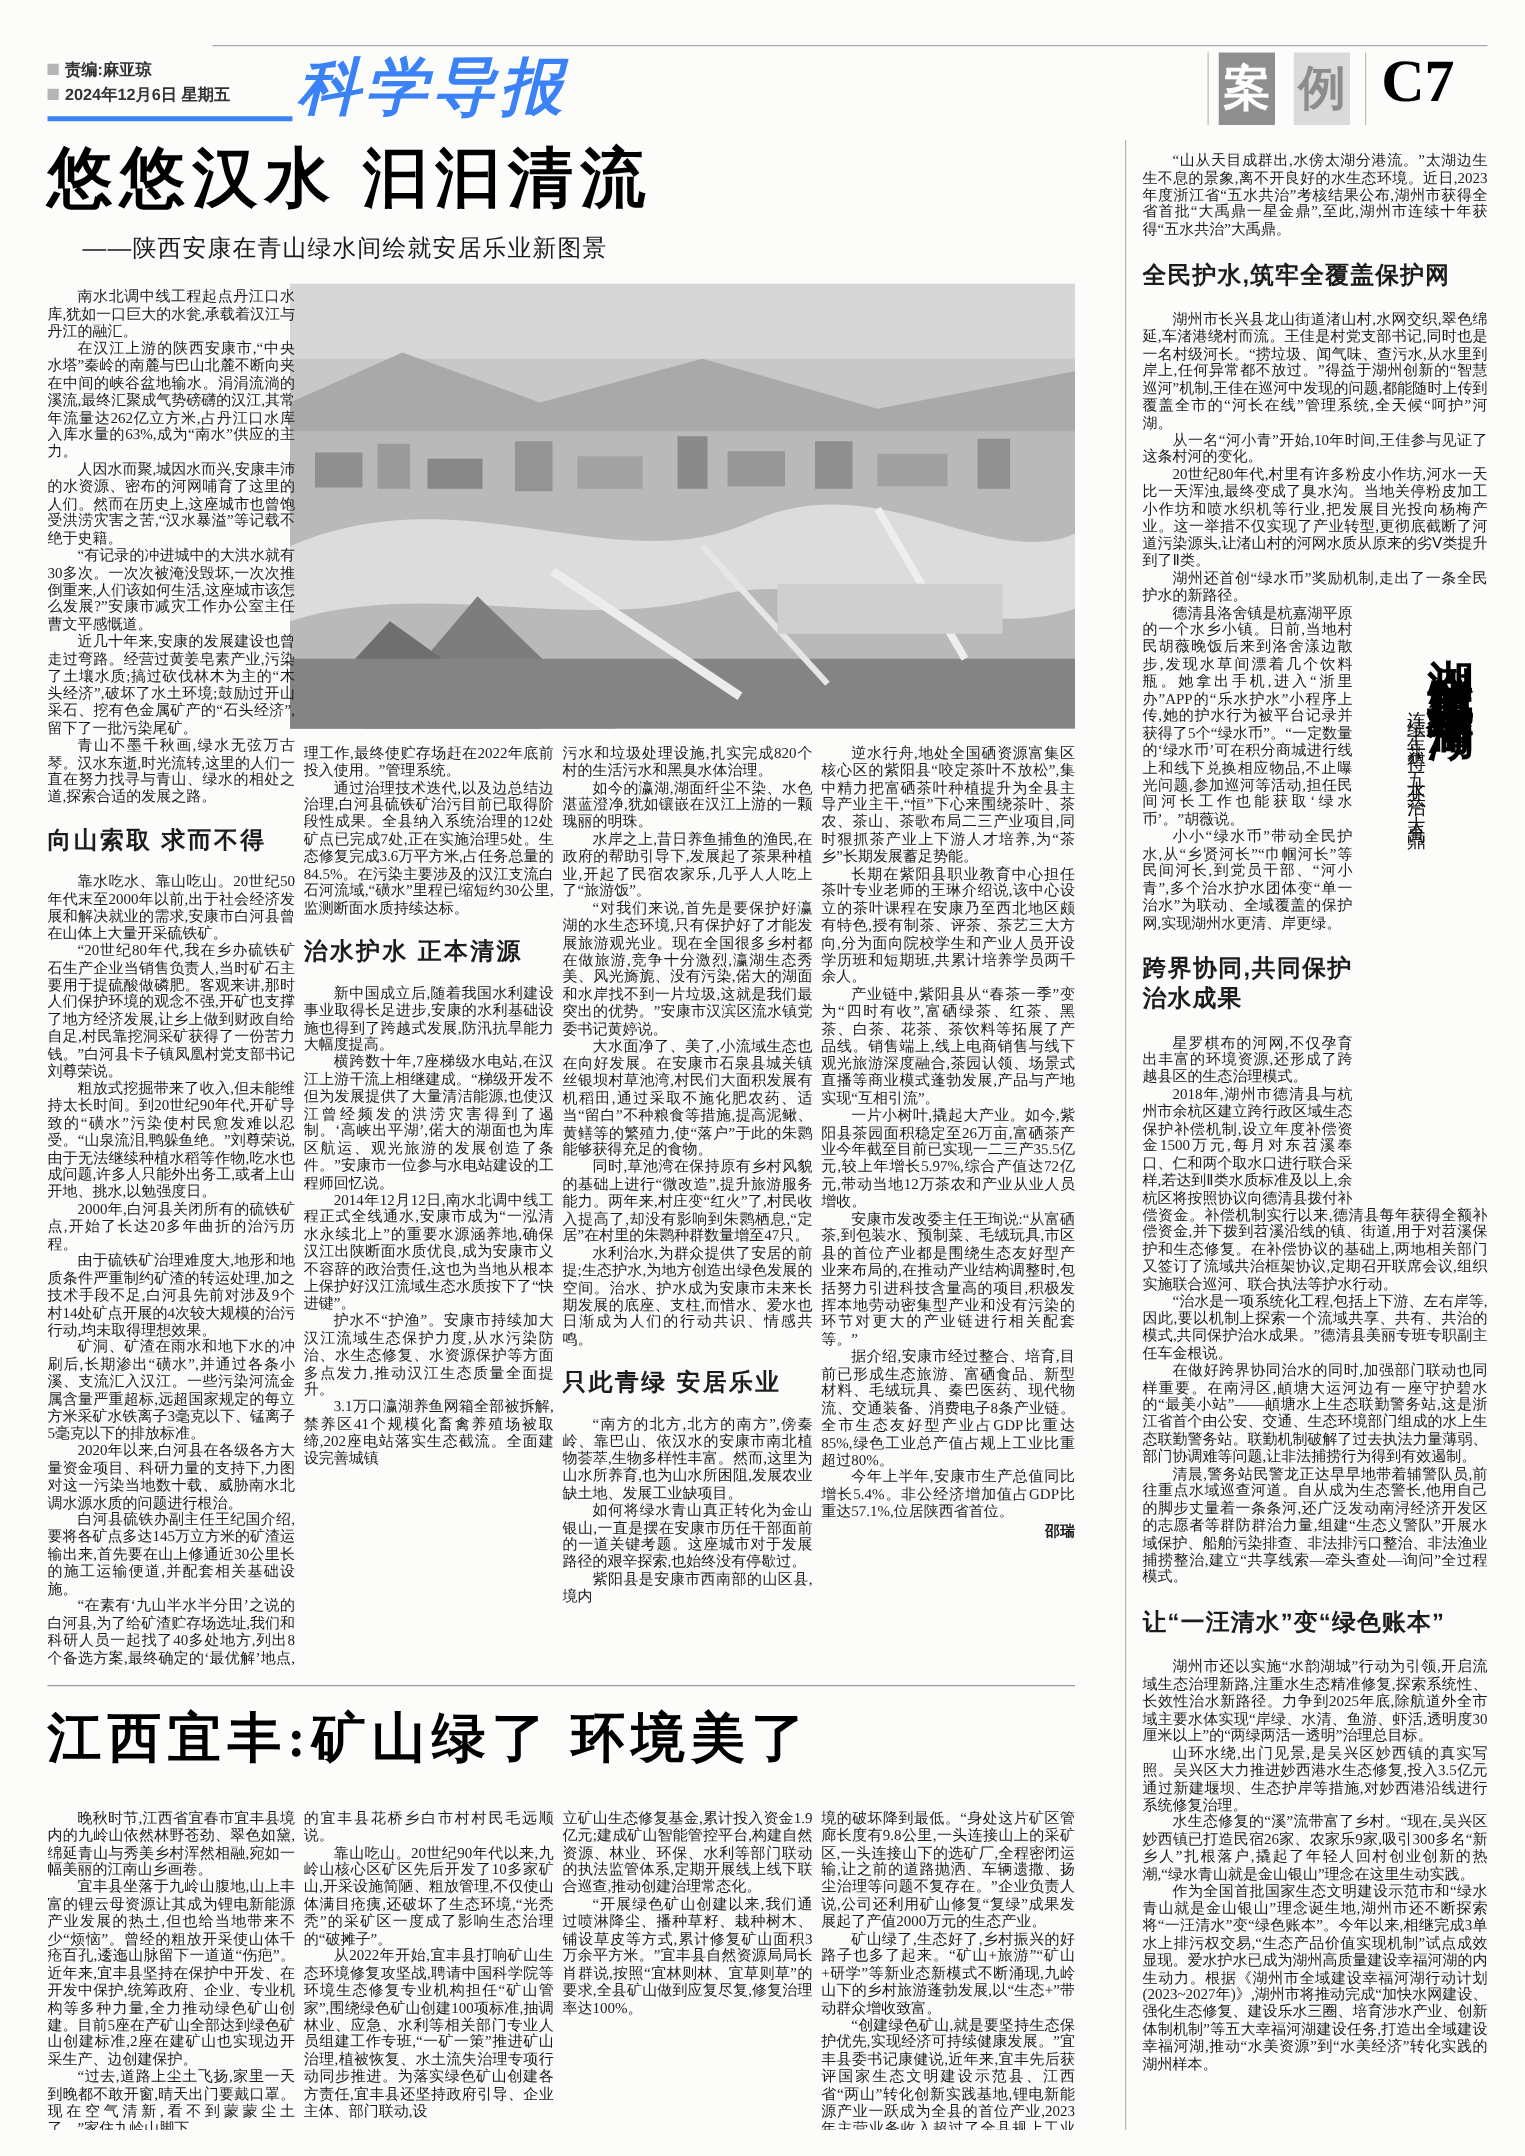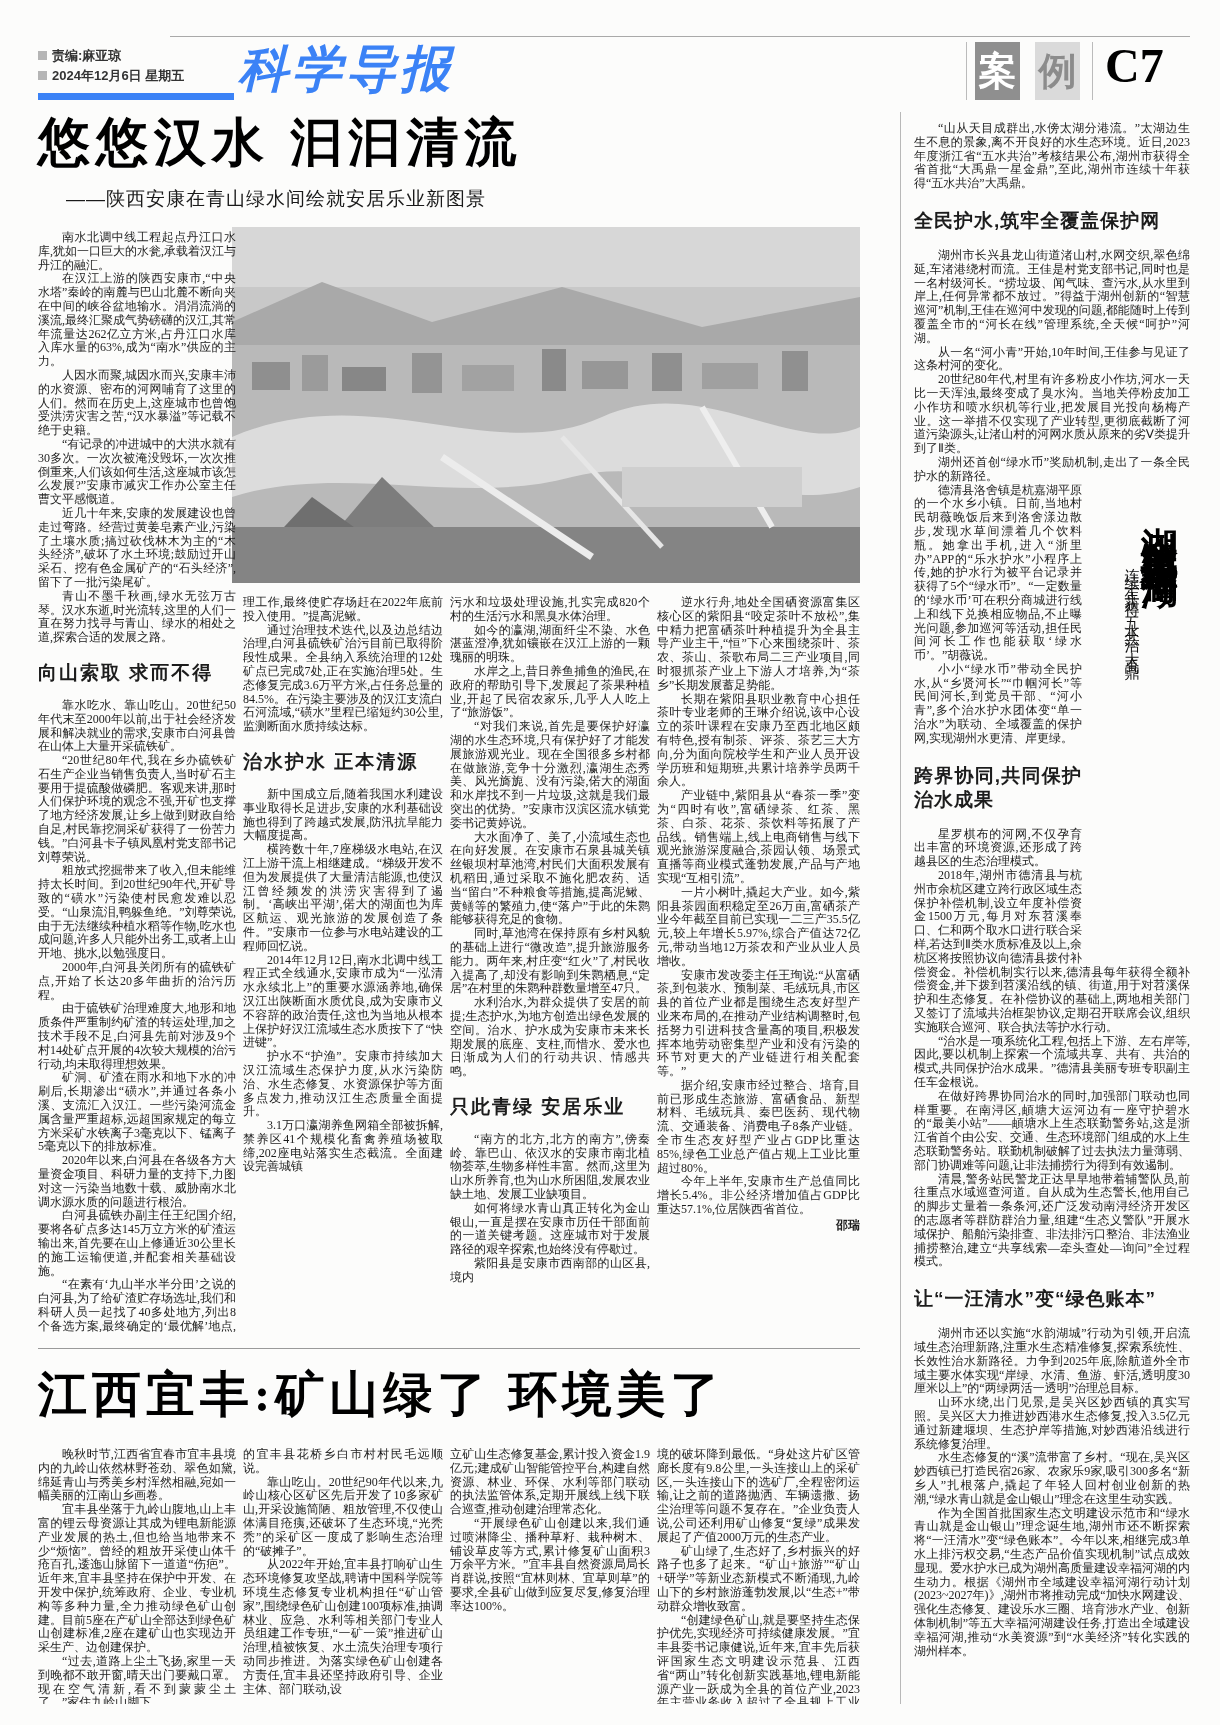--- a/index.html
+++ b/index.html
@@ -1,20 +1,20 @@
 <!DOCTYPE html>
 <html><head>
 <meta charset="utf-8">
 <style>
   html,body{margin:0;padding:0;}
   body{width:1220px;height:1725px;position:relative;background:#fcfcfb;color:#1c1c1c;
        font-family:"Liberation Serif",serif;}
   .abs{position:absolute;}
   
-  .ed-block{left:38px;top:46px;width:196px;border-bottom:7px solid #3b82f6;padding-bottom:7px;
+  .ed-block{left:38px;top:46px;width:196px;border-bottom:4px solid #3b82f6;padding-bottom:7px;
             font-family:"Liberation Sans",sans-serif;font-size:13px;font-weight:bold;color:#333;line-height:20px;}
   .sq{display:inline-block;width:9px;height:9px;background:#b5b5b5;margin-right:5px;}
   .logo{left:238px;top:36px;font-size:50px;font-weight:bold;font-style:italic;color:#3b82f6;
         font-family:"DejaVu Serif",serif;letter-spacing:4px;}
   .toprule{left:170px;top:36px;width:1020px;height:1px;background:#a9a9a9;}
   .secbox{width:45px;height:58px;text-align:center;line-height:58px;font-size:38px;font-weight:bold;
           font-family:"Liberation Serif",serif;}
   .sec1{left:975px;top:42px;background:#8f8f8f;color:#fff;}
   .sec2{left:1035px;top:42px;background:#dadada;color:#8c8c8c;}
   .vsep{width:1px;height:58px;background:#bbb;top:42px;}
@@ -42,21 +42,21 @@
   .rart p.para{margin:0;text-indent:2em;}
   .rart h3.subhead{font-family:"Liberation Sans",sans-serif;font-size:19px;font-weight:bold;
                    margin:18px 0 16px 0;letter-spacing:1px;line-height:24px;}
   .vtitle-block{float:right;width:96px;height:448px;margin:14px 0 10px 12px;
                 display:flex;flex-direction:row;justify-content:flex-end;}
   .vkicker{writing-mode:vertical-rl;font-size:15px;letter-spacing:7px;color:#111;
            padding-top:58px;font-family:"Liberation Serif",serif;}
   .vbig{writing-mode:vertical-rl;font-size:37px;font-weight:bold;letter-spacing:5px;color:#000;
         font-family:"Liberation Serif",serif;margin-right:10px;line-height:42px;}
   
-  .bhead{left:38px;top:1362px;font-family:"Liberation Serif",serif;font-size:49px;font-weight:bold;
+  .bhead{left:38px;top:1362px;font-family:"Liberation Serif",serif;font-size:43px;font-weight:bold;
          letter-spacing:5px;color:#000;}
   .b1{left:38px;top:1448px;width:198px;height:256px;}
   .b2{left:243px;top:1448px;width:200px;height:256px;}
   .b3{left:450px;top:1448px;width:200px;height:256px;}
   .b4{left:657px;top:1448px;width:203px;height:256px;}
 </style>
 </head>
 <body>
 
 <div class="abs toprule"></div>
@@ -113,21 +113,21 @@
     <p class="para">“20世纪80年代,我在乡办硫铁矿石生产企业当销售负责人,当时矿石主要用于提硫酸做磷肥。客观来讲,那时人们保护环境的观念不强,开矿也支撑了地方经济发展,让乡上做到财政自给自足,村民靠挖洞采矿获得了一份苦力钱。”白河县卡子镇凤凰村党支部书记刘尊荣说。</p>
     <p class="para">粗放式挖掘带来了收入,但未能维持太长时间。到20世纪90年代,开矿导致的“磺水”污染使村民愈发难以忍受。“山泉流泪,鸭躲鱼绝。”刘尊荣说,由于无法继续种植水稻等作物,吃水也成问题,许多人只能外出务工,或者上山开地、挑水,以勉强度日。</p>
     <p class="para">2000年,白河县关闭所有的硫铁矿点,开始了长达20多年曲折的治污历程。</p>
     <p class="para">由于硫铁矿治理难度大,地形和地质条件严重制约矿渣的转运处理,加之技术手段不足,白河县先前对涉及9个村14处矿点开展的4次较大规模的治污行动,均未取得理想效果。</p>
     <p class="para">矿洞、矿渣在雨水和地下水的冲刷后,长期渗出“磺水”,并通过各条小溪、支流汇入汉江。一些污染河流金属含量严重超标,远超国家规定的每立方米采矿水铁离子3毫克以下、锰离子5毫克以下的排放标准。</p>
     <p class="para">2020年以来,白河县在各级各方大量资金项目、科研力量的支持下,力图对这一污染当地数十载、威胁南水北调水源水质的问题进行根治。</p>
     <p class="para">白河县硫铁办副主任王纪国介绍,要将各矿点多达145万立方米的矿渣运输出来,首先要在山上修通近30公里长的施工运输便道,并配套相关基础设施。</p>
     <p class="para">“在素有‘九山半水半分田’之说的白河县,为了给矿渣贮存场选址,我们和科研人员一起找了40多处地方,列出8个备选方案,最终确定的‘最优解’地点,其上方还有两个大的滑坡隐患点。为加快进度,我们同步推进废石贮存场建设和滑坡隐患点治</p>
   </div>
 <div class="abs col c2">
-    <p class="para noind">理工作,最终使贮存场赶在2022年底前投入使用。”提高泥鳅。</p>
+    <p class="para noind">理工作,最终使贮存场赶在2022年底前投入使用。”管理系统。</p>
     <p class="para">通过治理技术迭代,以及边总结边治理,白河县硫铁矿治污目前已取得阶段性成果。全县纳入系统治理的12处矿点已完成7处,正在实施治理5处。生态修复完成3.6万平方米,占任务总量的84.5%。在污染主要涉及的汉江支流白石河流域,“磺水”里程已缩短约30公里,监测断面水质持续达标。</p>
     <h3 class="subhead">治水护水 正本清源</h3>
     <p class="para">新中国成立后,随着我国水利建设事业取得长足进步,安康的水利基础设施也得到了跨越式发展,防汛抗旱能力大幅度提高。</p>
     <p class="para">横跨数十年,7座梯级水电站,在汉江上游干流上相继建成。“梯级开发不但为发展提供了大量清洁能源,也使汉江曾经频发的洪涝灾害得到了遏制。‘高峡出平湖’,偌大的湖面也为库区航运、观光旅游的发展创造了条件。”安康市一位参与水电站建设的工程师回忆说。</p>
     <p class="para">2014年12月12日,南水北调中线工程正式全线通水,安康市成为“一泓清水永续北上”的重要水源涵养地,确保汉江出陕断面水质优良,成为安康市义不容辞的政治责任,这也为当地从根本上保护好汉江流域生态水质按下了“快进键”。</p>
     <p class="para">护水不“护渔”。安康市持续加大汉江流域生态保护力度,从水污染防治、水生态修复、水资源保护等方面多点发力,推动汉江生态质量全面提升。</p>
     <p class="para">3.1万口瀛湖养鱼网箱全部被拆解,禁养区41个规模化畜禽养殖场被取缔,202座电站落实生态截流。全面建设完善城镇</p>
   </div>
 <div class="abs col c3">
     <p class="para noind">污水和垃圾处理设施,扎实完成820个村的生活污水和黑臭水体治理。</p>

